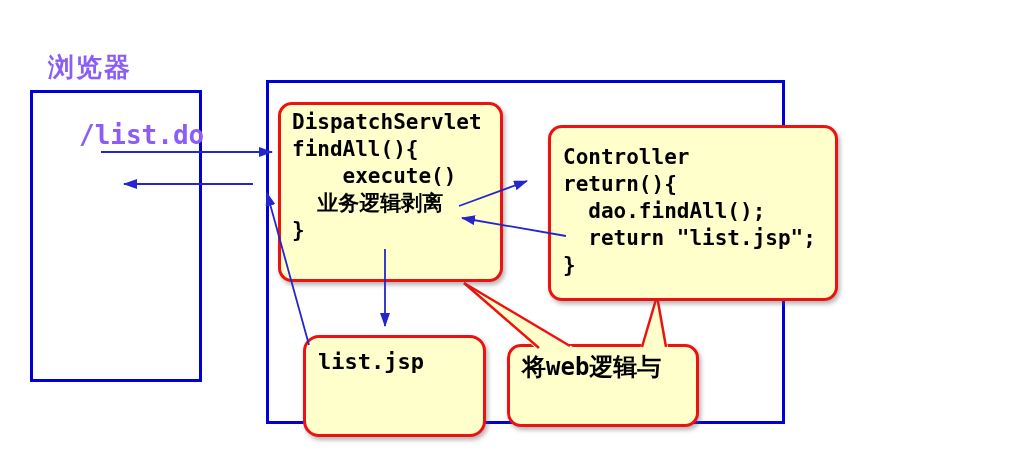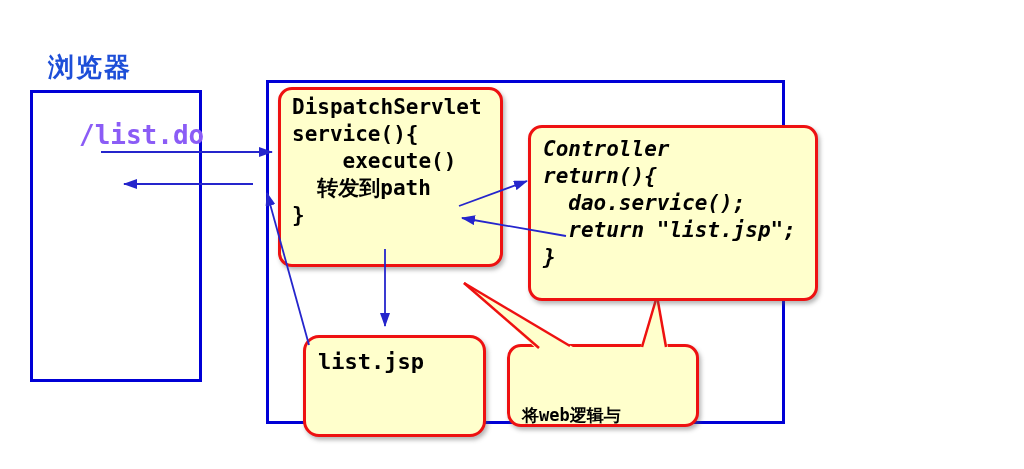--- a/index.html
+++ b/index.html
@@ -1,41 +1,41 @@
 <!DOCTYPE html>
 <html><head>
 <meta charset="utf-8">
 <style>
   html,body{margin:0;padding:0;background:#ffffff;}
   #stage{
     position:relative;width:1024px;height:469px;background:#ffffff;overflow:hidden;
     font-family:"DejaVu Sans",sans-serif;
   }
   .cn-label{
-    position:absolute;font-size:26px;font-weight:bold;color:#1d4ed8;
+    position:absolute;font-size:26px;font-weight:bold;color:#8b5cf6;
     font-family:"DejaVu Sans",sans-serif;letter-spacing:2px;white-space:nowrap;
   }
   .blue-box{
     position:absolute;border:3px solid #0000D6;background:transparent;z-index:1;
   }
   .note-box{
     position:absolute;background:#FFFFCC;border:3px solid #EE1111;border-radius:14px;
     box-shadow:2px 3px 4px rgba(90,90,90,0.45);z-index:4;box-sizing:border-box;
   }
   .code-line{
     white-space:pre;font-family:"DejaVu Sans Mono",monospace;font-weight:bold;
     font-size:21px;line-height:27px;color:#000;
   }
   .mono-text{
     position:absolute;font-family:"DejaVu Sans Mono",monospace;font-weight:bold;
     font-size:26px;color:#8b5cf6;white-space:nowrap;z-index:2;
   }
   .callout-line{
     white-space:pre;font-family:"DejaVu Sans Mono",monospace;font-weight:bold;
-    font-size:17px;line-height:30px;color:#000;margin-top:48px;
+    font-size:24px;line-height:30px;color:#000;
   }
   svg.overlay{position:absolute;left:0;top:0;pointer-events:none;}
   #tail-layer{z-index:3;}
   #arrow-layer{z-index:6;}
 </style>
 </head>
 <body>
 
 <div id="stage">
 
@@ -53,32 +53,32 @@
 
   <svg id="tail-layer" class="overlay" width="1024" height="469" viewBox="0 0 1024 469">
     <polygon points="464,283 541,353 578,350" fill="#FFFFCC"></polygon>
     <line x1="464" y1="283" x2="539" y2="348" stroke="#EE1111" stroke-width="2.5"></line>
     <line x1="464" y1="283" x2="570" y2="346" stroke="#EE1111" stroke-width="2.5"></line>
     <polygon points="657,296 639,352 669,352" fill="#FFFFCC"></polygon>
     <line x1="657" y1="296" x2="642" y2="347" stroke="#EE1111" stroke-width="2.5"></line>
     <line x1="657" y1="296" x2="666" y2="347" stroke="#EE1111" stroke-width="2.5"></line>
   </svg>
 
-  <div class="note-box" style="left:278px;top:87px;width:225px;height:180px;padding:4px 0 16px 11px;">
+  <div class="note-box" style="left:278px;top:102px;width:225px;height:180px;padding:4px 0 16px 11px;">
     <div class="code-line">DispatchServlet</div>
-    <div class="code-line">service(){</div>
+    <div class="code-line">findAll(){</div>
     <div class="code-line">    execute()</div>
-    <div class="code-line">  转发到path</div>
+    <div class="code-line">  业务逻辑剥离</div>
     <div class="code-line">}</div>
   </div>
 
-  <div class="note-box" style="left:528px;top:125px;width:290px;height:176px;padding:8px 0 0 12px;font-style:italic;">
+  <div class="note-box" style="left:548px;top:125px;width:290px;height:176px;padding:16px 0 0 12px;">
     <div class="code-line">Controller</div>
     <div class="code-line">return(){</div>
-    <div class="code-line">  dao.service();</div>
+    <div class="code-line">  dao.findAll();</div>
     <div class="code-line">  return "list.jsp";</div>
     <div class="code-line">}</div>
   </div>
 
   <div class="note-box" style="left:303px;top:335px;width:183px;height:102px;padding:10px 18px 0 12px;border-radius:16px;">
     <div class="code-line" style="font-size:22px;">list.jsp</div>
   </div>
 
   <svg id="arrow-layer" class="overlay" width="1024" height="469" viewBox="0 0 1024 469">
     <defs>

